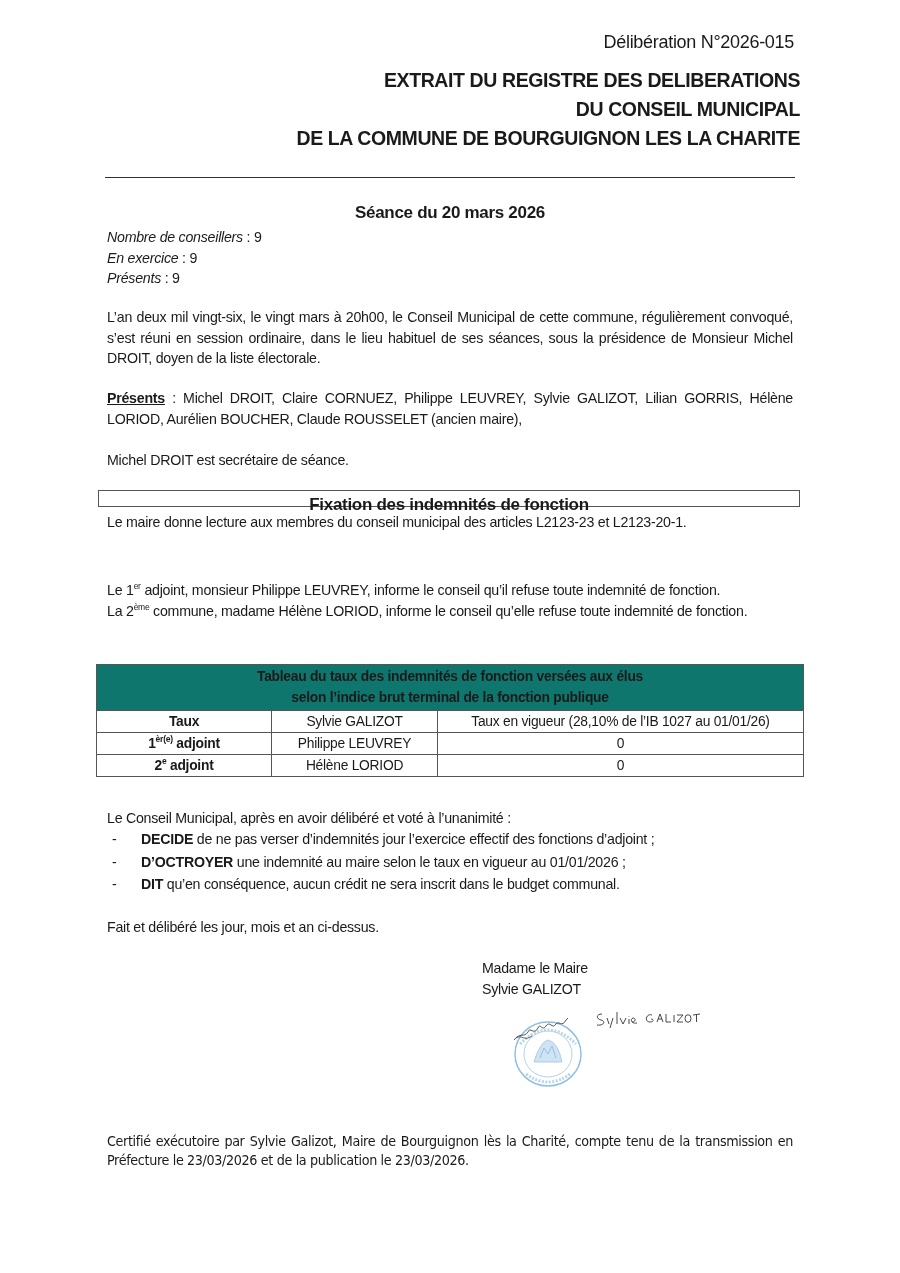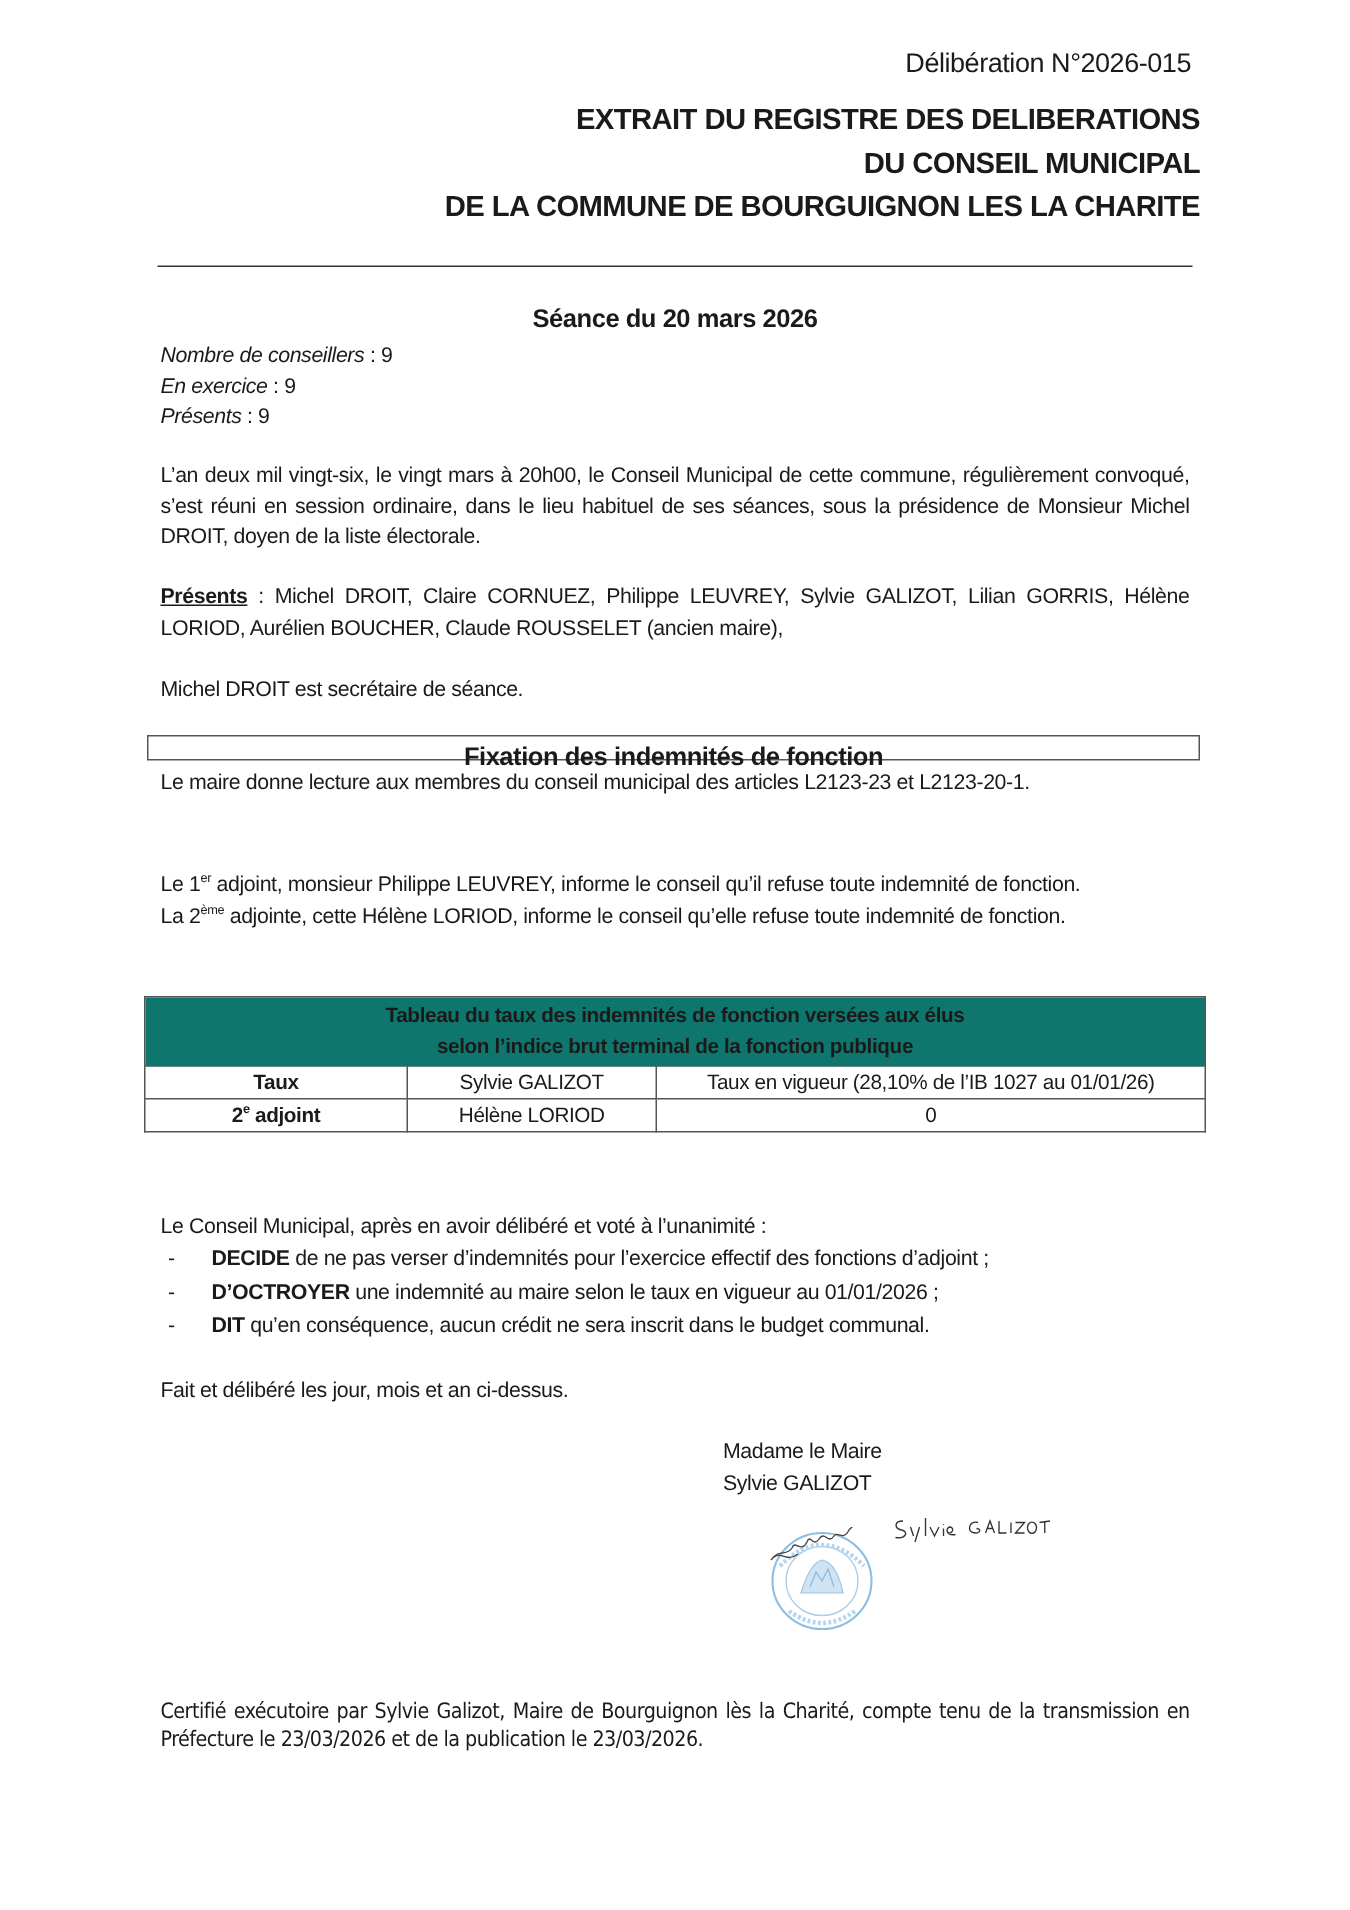--- a/index.html
+++ b/index.html
@@ -100,50 +100,55 @@
 <div class="abs para body-text narrow p-secretaire">Michel DROIT est secrétaire de séance.</div>
 
 <div class="abs section-box narrow">
   <span>Fixation des indemnités de fonction</span>
 </div>
 
 <div class="abs para body-text narrow p-lecture">Le maire donne lecture aux membres du conseil municipal des articles L2123-23 et L2123-20-1.</div>
 
 <div class="abs para body-text narrow p-adjoints">
   <div><span>Le 1</span><sup>er</sup><span> adjoint, monsieur Philippe LEUVREY, informe le conseil qu’il refuse toute indemnité de fonction.</span></div>
-  <div class="last-left" style="text-align:justify;text-align-last:left;"><span>La 2</span><sup>ème</sup><span> adjointe, cette Hélène LORIOD, informe le conseil qu’elle refuse toute indemnité de fonction.</span></div>
+  <div class="last-left" style="text-align:justify;text-align-last:left;"><span>La 2</span><sup>ème</sup><span> commune, madame Hélène LORIOD, informe le conseil qu’elle refuse toute indemnité de fonction.</span></div>
 </div>
 
 <table class="indem narrow">
   <thead>
     <tr>
       <th class="head" colspan="3">
         <div>Tableau du taux des indemnités de fonction versées aux élus</div>
         <div>selon l’indice brut terminal de la fonction publique</div>
       </th>
     </tr>
   </thead>
   <tbody>
     <tr>
       <td class="role"><span>Taux</span></td>
       <td class="name">Sylvie GALIZOT</td>
       <td>Taux en vigueur (28,10% de l’IB 1027 au 01/01/26)</td>
     </tr>
     <tr>
+      <td class="role"><span>1</span><sup>èr(e)</sup><span> adjoint</span></td>
+      <td class="name">Philippe LEUVREY</td>
+      <td>0</td>
+    </tr>
+    <tr>
       <td class="role"><span>2</span><sup>e</sup><span> adjoint</span></td>
       <td class="name">Hélène LORIOD</td>
       <td>0</td>
     </tr>
   </tbody>
 </table>
 
 <div class="abs para body-text narrow p-decision">Le Conseil Municipal, après en avoir délibéré et voté à l’unanimité :</div>
 
 <ul class="abs decisions body-text narrow" style="margin:0;padding:0;">
-  <li><span class="dash">-</span><b>DECIDE</b><span> de ne pas verser d’indemnités pour l’exercice effectif des fonctions d’adjoint ;</span></li>
+  <li><span class="dash">-</span><b>DECIDE</b><span> de ne pas verser d’indemnités jour l’exercice effectif des fonctions d’adjoint ;</span></li>
   <li><span class="dash">-</span><b>D’OCTROYER</b><span> une indemnité au maire selon le taux en vigueur au 01/01/2026 ;</span></li>
   <li><span class="dash">-</span><b>DIT</b><span> qu’en conséquence, aucun crédit ne sera inscrit dans le budget communal.</span></li>
 </ul>
 
 <div class="abs para body-text narrow p-fait">Fait et délibéré les jour, mois et an ci-dessus.</div>
 
 <div class="abs sign-block body-text narrow">
   <div>Madame le Maire</div>
   <div>Sylvie GALIZOT</div>
 </div>

